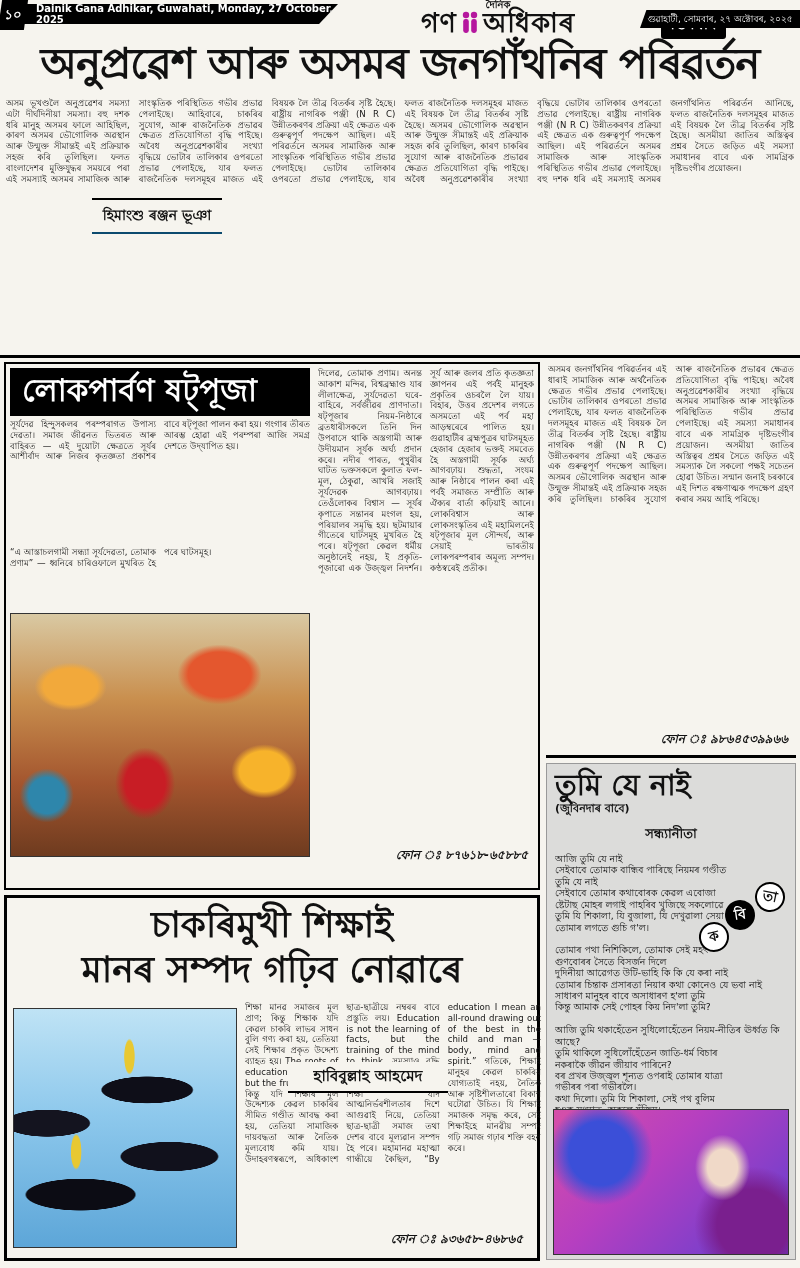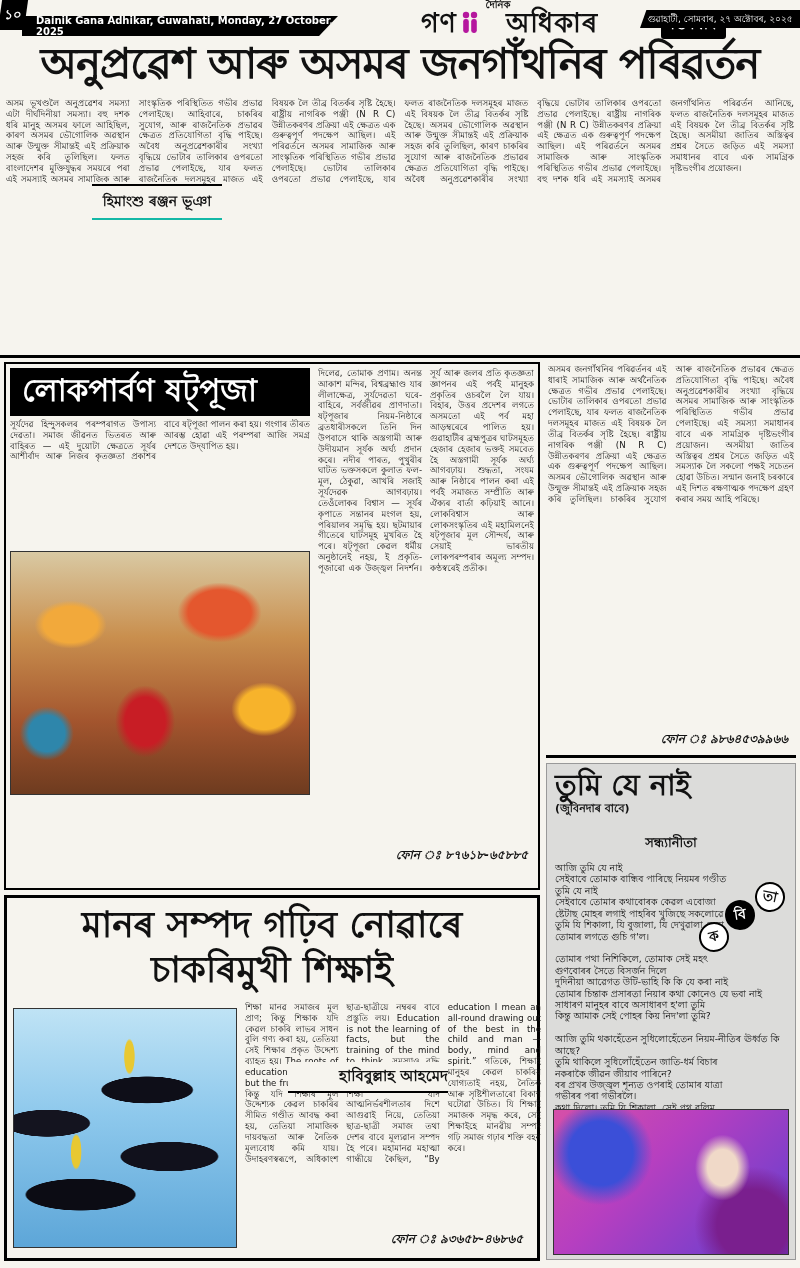--- a/index.html
+++ b/index.html
@@ -7,47 +7,47 @@
   body { font-family:"DejaVu Sans","Liberation Sans",sans-serif; }
   .page { position:relative; width:800px; height:1268px; margin:0 auto;
           background:#f6f4ee; color:#111; overflow:hidden; }
 
   
   .header { position:relative; height:36px; }
   .pageno { position:absolute; left:0; top:0; width:26px; height:30px;
             background:#000; color:#fff; font-weight:bold; font-size:13px;
             display:flex; align-items:center; justify-content:center;
             transform:skewX(-8deg); }
-  .hleft { position:absolute; left:22px; top:16px; width:316px; height:20px;
+  .hleft { position:absolute; left:22px; top:4px; width:316px; height:20px;
            background:#000; color:#fff; font-size:10px; font-weight:bold;
            display:flex; align-items:center; padding-left:14px;
            clip-path:polygon(0 0,100% 0,94% 100%,0 100%); }
   .mast { position:absolute; left:348px; top:0; width:300px; height:36px; text-align:center; }
   .mast-daily { font-size:10px; font-weight:bold; line-height:10px; }
   .mast-row { display:flex; align-items:center; justify-content:center; gap:4px; }
-  .mast-name { font-size:27px; font-weight:bold; letter-spacing:1px; line-height:26px;margin-left:23px; }
+  .mast-name { font-size:27px; font-weight:bold; letter-spacing:1px; line-height:26px; }
   .section-badge { position:absolute; right:-78px; top:10px; background:#000; color:#fff;
                    font-size:15px; font-weight:bold; padding:2px 10px; border-radius:3px; }
   .hright { position:absolute; right:0; top:10px; width:160px; height:18px; background:#000000;
             color:#fff; font-size:9px; display:flex; align-items:center; justify-content:center;
             clip-path:polygon(4% 0,100% 0,100% 100%,0 100%); }
 
   
   .main-headline { height:60px; display:flex; align-items:center; justify-content:center;
                    font-size:42px; font-weight:bold; letter-spacing:-1px; white-space:nowrap; }
 
   
   .tiny { font-size:8.6px; line-height:1.26; text-align:justify; color:#161616; overflow:hidden; }
   .phone { font-weight:bold; font-style:italic; font-size:12px; text-align:right; padding-right:6px; }
 
   
   .top-article { position:relative; height:262px; padding:2px 6px; border-bottom:3px solid #000; }
   .top-article .tiny { column-count:6; column-gap:9px; height:254px; }
-  .byline-box { position:absolute; left:92px; top:88px; width:130px; background:#f6f4ee;
-                border-top:2px solid #000; border-bottom:2px solid #14b8a6; text-align:center;
+  .byline-box { position:absolute; left:92px; top:102px; width:130px; background:#f6f4ee;
+                border-top:2px solid #000; border-bottom:2px solid #0c4a6e; text-align:center;
                 font-weight:bold; font-size:14px; padding:4px 2px; }
 
   
   .lower { display:flex; gap:6px; padding:4px; }
   .left-stack  { width:536px; display:flex; flex-direction:column; gap:5px; }
   .right-stack { width:250px; display:flex; flex-direction:column; gap:5px; }
 
   
   .sp-box { position:relative; height:528px; border:2px solid #000; padding:4px; }
   .sp-left { position:absolute; left:4px; top:4px; width:300px; }
@@ -78,33 +78,33 @@
         radial-gradient(90px 26px at 30% 78%, #0c0c14 0 60%, transparent 62%),
         radial-gradient(80px 24px at 70% 62%, #11111c 0 60%, transparent 62%),
         radial-gradient(70px 22px at 15% 48%, #14141f 0 60%, transparent 62%),
         radial-gradient(75px 22px at 60% 34%, #0e0e18 0 60%, transparent 62%),
         radial-gradient(8px 26px at 52% 20%, #e8c832 0 60%, transparent 70%),
         radial-gradient(8px 26px at 28% 60%, #e8c832 0 60%, transparent 70%),
         linear-gradient(180deg,#bfe3f5 0%,#8dc8ec 45%,#5da6d8 100%); }
   .cr-cols { position:absolute; left:232px; top:0; width:296px; height:226px;
              column-count:3; column-gap:8px; }
   .cr-author { position:absolute; left:275px; top:60px; width:160px; background:#f6f4ee;
-               border-bottom:2px solid #000; text-align:right; font-weight:bold;
+               border-bottom:2px solid #000; text-align:center; font-weight:bold;
                font-size:15px; padding:2px 0; }
   .cr-phone { position:absolute; right:2px; bottom:0; }
 
   
   .cont { height:396px; padding:2px 2px; border-bottom:3px solid #000; }
   .cont-text { height:366px; column-count:2; column-gap:9px; }
 
   
   .poem-box { position:relative; height:497px; background:#dcdcda; border:1px solid #999; padding:6px 8px; }
   .poem-title { font-size:29px; font-weight:bold; line-height:30px; }
   .poem-ded { font-size:11px; font-weight:bold; margin-top:0; }
-  .poem-author { text-align:center; font-weight:bold; font-size:13px; margin-top:14px; }
+  .poem-author { text-align:center; font-weight:bold; font-size:13px; margin-top:5px; }
   .poem-lines { margin-top:8px; font-size:9.3px; line-height:1.23; white-space:pre-line; height:268px; overflow:hidden; }
   .poem-phone { margin-top:0; }
   .badge { position:absolute; width:30px; height:30px; border-radius:50%; border:2px solid #000;
            display:flex; align-items:center; justify-content:center; font-weight:bold; font-size:14px;
            background:#fff; }
   .badge.dark { background:#000; color:#fff; }
   .singer-photo { position:absolute; left:6px; right:6px; bottom:4px; height:146px;
       background:
         radial-gradient(50px 60px at 72% 40%, #f0d9c8 0 30%, transparent 55%),
         radial-gradient(80px 80px at 20% 30%, #3b4fd8 0 40%, transparent 65%),
@@ -150,32 +150,33 @@
   </div>
 
   <div class="lower">
 
     <div class="left-stack">
 
       <div class="sp-box">
         <div class="sp-left">
           <div class="sp-banner">লোকপাৰ্বণ ষট্‌পূজা</div>
           <div class="sp-left-text tiny">সূৰ্যদেৱ হিন্দুসকলৰ পৰম্পৰাগত উপাস্য দেৱতা। সমাজ জীৱনত ভিতৰত আৰু বাহিৰত — এই দুয়োটা ক্ষেত্ৰতে সূৰ্যৰ আশীৰ্বাদ আৰু নিজৰ কৃতজ্ঞতা প্ৰকাশৰ বাবে ষট্‌পূজা পালন কৰা হয়। গংগাৰ তীৰত আৰম্ভ হোৱা এই পৰম্পৰা আজি সমগ্ৰ দেশতে উদ্‌যাপিত হয়।</div>
+          <div class="sp-left-text2 tiny">“এ আস্তাচলগামী সন্ধ্যা সূৰ্যদেৱতা, তোমাক প্ৰণাম” — ধ্বনিৰে চাৰিওফালে মুখৰিত হৈ পৰে ঘাটসমূহ।</div>
           <div class="photo sp-photo"></div>
         </div>
         <div class="sp-right">
           <div class="sp-right-text tiny">দিলেৱ, তোমাক প্ৰণাম। অনন্ত আকাশ মন্দিৰ, বিশ্বব্ৰহ্মাণ্ড যাৰ লীলাক্ষেত্ৰ, সূৰ্যদেৱতা ঘৰে-বাহিৰে, সৰ্বজীৱৰ প্ৰাণদাতা। ষট্‌পূজাৰ নিয়ম-নিষ্ঠাৰে ব্ৰতধাৰীসকলে তিনি দিন উপবাসে থাকি অস্তগামী আৰু উদীয়মান সূৰ্যক অৰ্ঘ্য প্ৰদান কৰে। নদীৰ পাৰত, পুখুৰীৰ ঘাটত ভক্তসকলে কুলাত ফল-মূল, ঠেকুৱা, আখৰি সজাই সূৰ্যদেৱক আগবঢ়ায়। তেওঁলোকৰ বিশ্বাস — সূৰ্যৰ কৃপাতে সন্তানৰ মংগল হয়, পৰিয়ালৰ সমৃদ্ধি হয়। ছটমায়াৰ গীতেৰে ঘাটসমূহ মুখৰিত হৈ পৰে। ষট্‌পূজা কেৱল ধৰ্মীয় অনুষ্ঠানেই নহয়, ই প্ৰকৃতি-পূজাৰো এক উজ্জ্বল নিদৰ্শন। সূৰ্য আৰু জলৰ প্ৰতি কৃতজ্ঞতা জ্ঞাপনৰ এই পৰ্বই মানুহক প্ৰকৃতিৰ ওচৰলৈ লৈ যায়। বিহাৰ, উত্তৰ প্ৰদেশৰ লগতে অসমতো এই পৰ্ব মহা আড়ম্বৰেৰে পালিত হয়। গুৱাহাটীৰ ব্ৰহ্মপুত্ৰৰ ঘাটসমূহত হেজাৰ হেজাৰ ভক্তই সমবেত হৈ অস্তগামী সূৰ্যক অৰ্ঘ্য আগবঢ়ায়। শুদ্ধতা, সংযম আৰু নিষ্ঠাৰে পালন কৰা এই পৰ্বই সমাজত সম্প্ৰীতি আৰু ঐক্যৰ বাৰ্তা কঢ়িয়াই আনে। লোকবিশ্বাস আৰু লোকসংস্কৃতিৰ এই মহামিলনেই ষট্‌পূজাৰ মূল সৌন্দৰ্য, আৰু সেয়াই ভাৰতীয় লোকপৰম্পৰাৰ অমূল্য সম্পদ। কণ্ঠস্বৰেই প্ৰতীক।</div>
           <div class="phone">ফোন ঃ ৮৭৬১৮-৬৫৮৮৫</div>
         </div>
       </div>
 
       <div class="cr-box">
         <div class="cr-headline">
+          <div>চাকৰিমুখী শিক্ষাই</div>
           <div>মানৰ সম্পদ গঢ়িব নোৱাৰে</div>
-          <div>চাকৰিমুখী শিক্ষাই</div>
         </div>
         <div class="cr-body">
           <div class="photo cr-photo"></div>
           <div class="cr-cols tiny">শিক্ষা মানৱ সমাজৰ মূল প্ৰাণ; কিন্তু শিক্ষাক যদি কেৱল চাকৰি লাভৰ সাধন বুলি গণ্য কৰা হয়, তেতিয়া সেই শিক্ষাৰ প্ৰকৃত উদ্দেশ্য ব্যাহত হয়। The roots of education are bitter, but the fruit is sweet. কিন্তু যদি শিক্ষাৰ মূল উদ্দেশ্যক কেৱল চাকৰিৰ সীমিত গণ্ডীত আবদ্ধ কৰা হয়, তেতিয়া সামাজিক দায়বদ্ধতা আৰু নৈতিক মূল্যবোধ কমি যায়। উদাহৰণস্বৰূপে, অধিকাংশ ছাত্ৰ-ছাত্ৰীয়ে নম্বৰৰ বাবে প্ৰস্তুতি লয়। Education is not the learning of facts, but the training of the mind to think. সমস্যাও বৃদ্ধি পায়। কাৰণ সকলোৰে বাবে চাকৰি উপলব্ধ নহয়, কিন্তু শিক্ষা যদি আত্মনিৰ্ভৰশীলতাৰ দিশে আগুৱাই নিয়ে, তেতিয়া ছাত্ৰ-ছাত্ৰী সমাজ তথা দেশৰ বাবে মূল্যৱান সম্পদ হৈ পৰে। মহামানৱ মহাত্মা গান্ধীয়ে কৈছিল, “By education I mean an all-round drawing out of the best in the child and man — body, mind and spirit.” গতিকে, শিক্ষাই মানুহৰ কেৱল চাকৰিৰ যোগ্যতাই নহয়, নৈতিক আৰু সৃষ্টিশীলতাৰো বিকাশ ঘটোৱা উচিত। যি শিক্ষাই সমাজক সমৃদ্ধ কৰে, সেই শিক্ষাইহে মানৱীয় সম্পদ গঢ়ি সমাজ গঢ়াৰ শক্তি বহন কৰে।</div>
           <div class="cr-author">হাবিবুল্লাহ আহমেদ</div>
           <div class="phone cr-phone">ফোন ঃ ৯৩৬৫৮-৪৬৮৬৫</div>
         </div>
       </div>
 
     </div>

